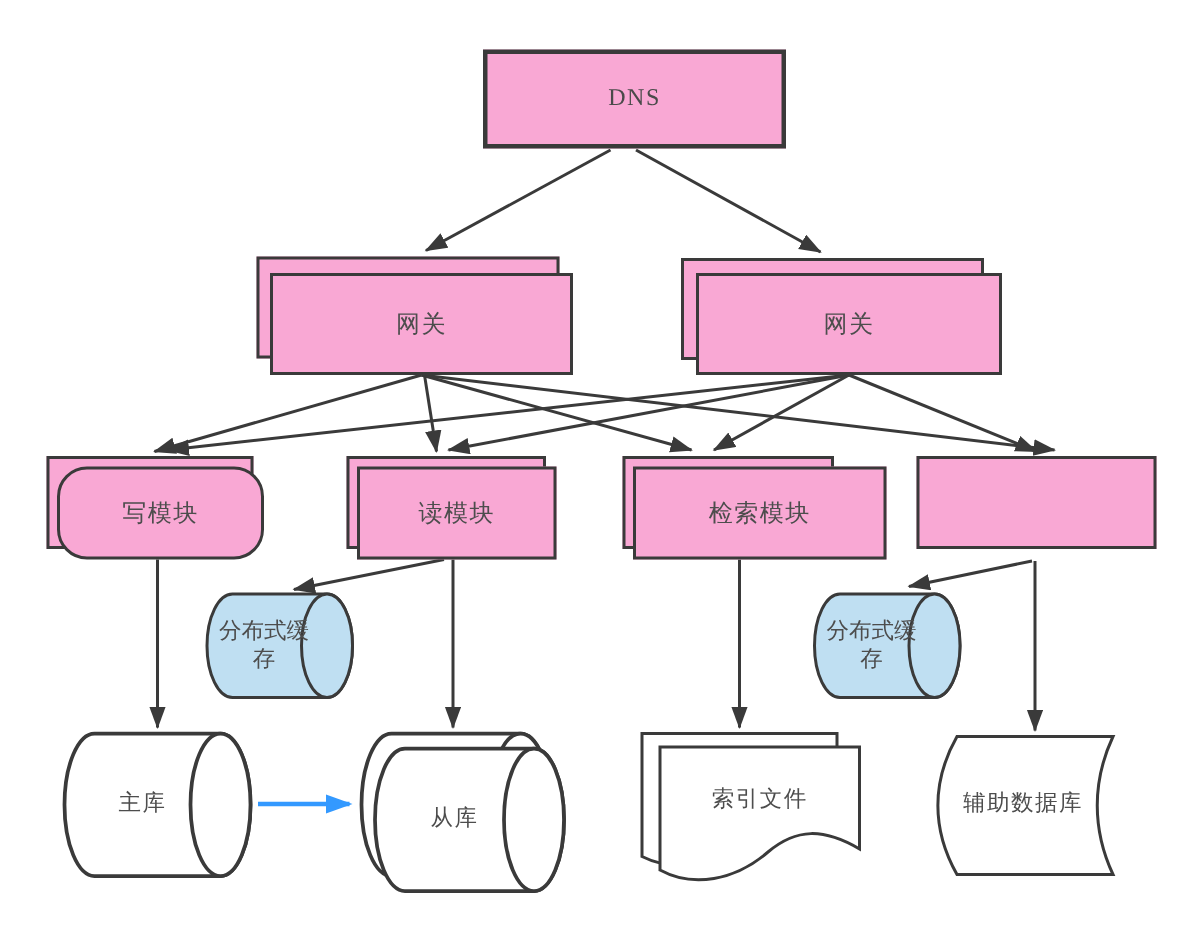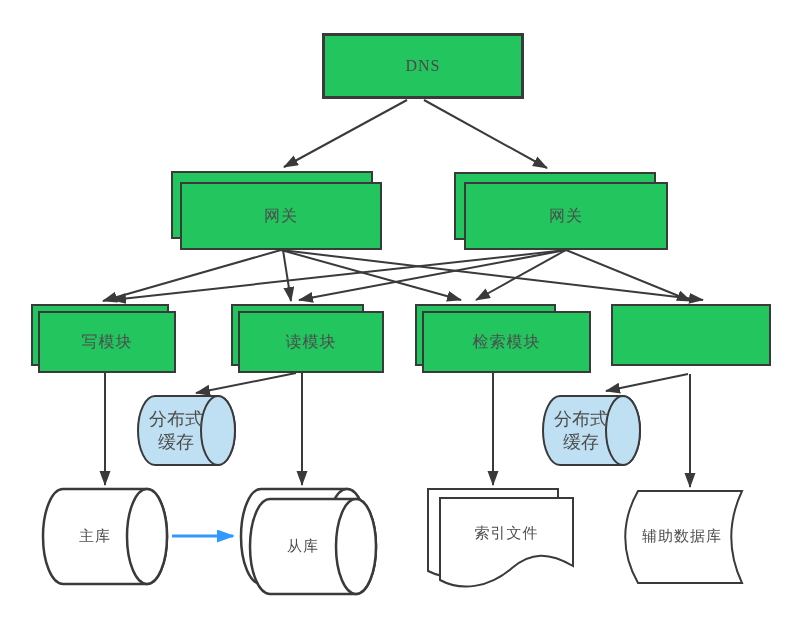--- a/index.html
+++ b/index.html
@@ -2,33 +2,33 @@
 <html><head>
 <meta charset="utf-8">
 <style>
   html,body{margin:0;padding:0;background:#fff;}
   #stage{
     position:relative;width:800px;height:622px;background:#ffffff;overflow:hidden;
     font-family:"Liberation Serif","DejaVu Serif",serif;color:#4d4d4d;
   }
   #wires{position:absolute;left:0;top:0;z-index:1;}
   .box{
-    position:absolute;box-sizing:border-box;background:#22c55e;
+    position:absolute;box-sizing:border-box;background:#f9a8d4;
     border:2px solid #3a3a3a;z-index:2;
     display:flex;align-items:center;justify-content:center;
     font-size:16px;letter-spacing:1px;
   }
   .box.back{z-index:2;}
   .box.front{z-index:3;}
   .dns{border-width:3px;font-size:16px;color:#4a4a4a;}
   .shape-label{
     position:absolute;z-index:4;display:flex;align-items:center;justify-content:center;
     text-align:center;font-size:15px;line-height:1.3;letter-spacing:1px;color:#4d4d4d;
   }
-  .cache-label{font-size:18px;letter-spacing:0;}
+  .cache-label{font-size:15px;letter-spacing:0;}
   #watermark{
     position:absolute;left:646px;top:599px;z-index:5;
     font-family:"DejaVu Sans Mono",monospace;font-size:12px;font-weight:600;color:#111;
     letter-spacing:0;white-space:nowrap;
   }
 </style>
 </head>
 <body>
 
 <div id="stage">
@@ -103,26 +103,26 @@
   <div class="box front" style="left:180px;top:182px;width:202px;height:68px;">
     <span>网关</span>
   </div>
 
   <div class="box back" style="left:454px;top:172px;width:202px;height:68px;"></div>
   <div class="box front" style="left:464px;top:182px;width:204px;height:68px;">
     <span>网关</span>
   </div>
 
   <div class="box back" style="left:31px;top:304px;width:138px;height:62px;"></div>
-  <div class="box front" style="left:38px;top:311px;width:138px;height:62px;">
+  <div class="box front" style="left:38px;top:311px;width:138px;height:62px;border-radius:20px;">
     <span>写模块</span>
   </div>
 
   <div class="box back" style="left:231px;top:304px;width:133px;height:62px;"></div>
-  <div class="box front" style="left:238px;top:311px;width:146px;height:62px;">
+  <div class="box front" style="left:238px;top:311px;width:133px;height:62px;">
     <span>读模块</span>
   </div>
 
   <div class="box back" style="left:415px;top:304px;width:141px;height:62px;"></div>
   <div class="box front" style="left:422px;top:311px;width:169px;height:62px;">
     <span>检索模块</span>
   </div>
 
   <div class="box back" style="left:611px;top:304px;width:160px;height:62px;"></div>
 

